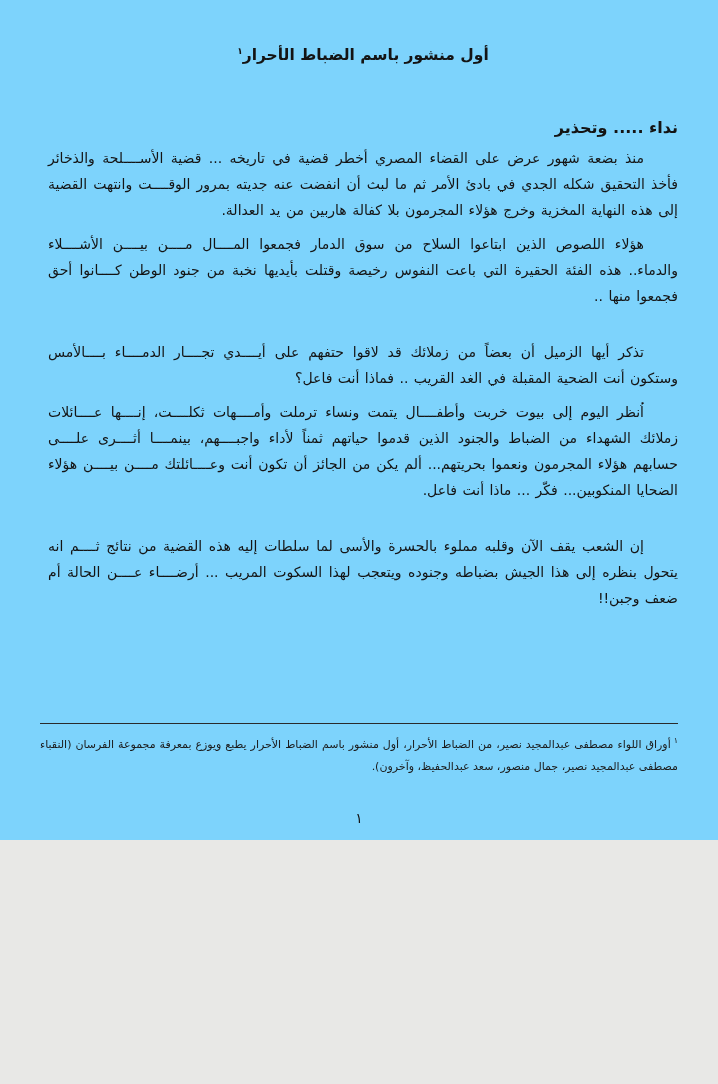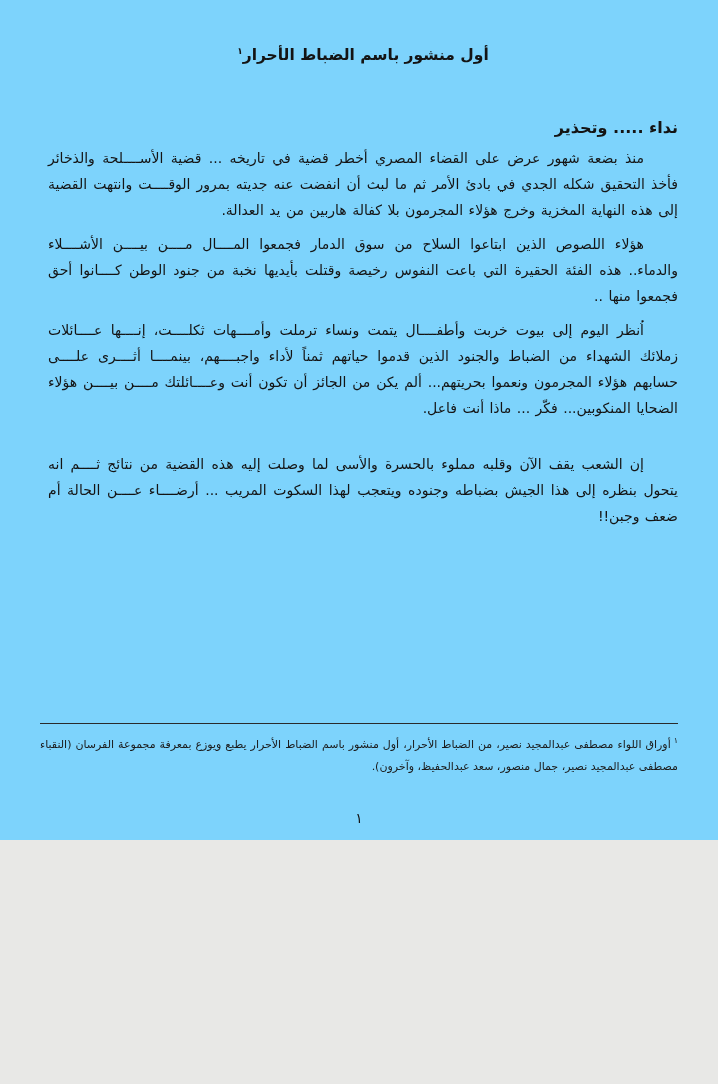--- a/index.html
+++ b/index.html
@@ -83,24 +83,25 @@
   <h1 class="title">
     <span>أول منشور باسم الضباط الأحرار</span><sup class="fn-marker">١</sup>
   </h1>
 
   <p class="salutation">نداء ..... وتحذير</p>
 
   <p class="para">منذ بضعة شهور عرض على القضاء المصري أخطر قضية في تاريخه ... قضية الأســــلحة والذخائر فأخذ التحقيق شكله الجدي في بادئ الأمر ثم ما لبث أن انفضت عنه جديته بمرور الوقــــت وانتهت القضية إلى هذه النهاية المخزية وخرج هؤلاء المجرمون بلا كفالة هاربين من يد العدالة.</p>
 
   <p class="para">هؤلاء اللصوص الذين ابتاعوا السلاح من سوق الدمار فجمعوا المــــال مــــن بيــــن الأشــــلاء والدماء.. هذه الفئة الحقيرة التي باعت النفوس رخيصة وقتلت بأيديها نخبة من جنود الوطن كــــانوا أحق فجمعوا منها ..</p>
 
+  <p class="para gap-before">تذكر أيها الزميل أن بعضاً من زملائك قد لاقوا حتفهم على أيــــدي تجــــار الدمــــاء بــــالأمس وستكون أنت الضحية المقبلة في الغد القريب .. فماذا أنت فاعل؟</p>
 
   <p class="para">اُنظر اليوم إلى بيوت خربت وأطفــــال يتمت ونساء ترملت وأمــــهات ثكلــــت، إنــــها عــــائلات زملائك الشهداء من الضباط والجنود الذين قدموا حياتهم ثمناً لأداء واجبــــهم، بينمــــا أثــــرى علــــى حسابهم هؤلاء المجرمون ونعموا بحريتهم... ألم يكن من الجائز أن تكون أنت وعــــائلتك مــــن بيــــن هؤلاء الضحايا المنكوبين... فكّر ... ماذا أنت فاعل.</p>
 
-  <p class="para gap-before">إن الشعب يقف الآن وقلبه مملوء بالحسرة والأسى لما وصلت إليه هذه القضية من نتائج ثــــم انه يتحول بنظره إلى هذا الجيش بضباطه وجنوده ويتعجب لهذا السكوت المريب ... أرضــــاء عــــن الحالة أم ضعف وجبن!!</p>
+  <p class="para gap-before">إن الشعب يقف الآن وقلبه مملوء بالحسرة والأسى لما سلطات إليه هذه القضية من نتائج ثــــم انه يتحول بنظره إلى هذا الجيش بضباطه وجنوده ويتعجب لهذا السكوت المريب ... أرضــــاء عــــن الحالة أم ضعف وجبن!!</p>
 
 
 
   <div class="footnote">
     <sup>١</sup><span>أوراق اللواء مصطفى عبدالمجيد نصير، من الضباط الأحرار، أول منشور باسم الضباط الأحرار يطبع ويوزع بمعرفة مجموعة الفرسان (النقباء مصطفى عبدالمجيد نصير، جمال منصور، سعد عبدالحفيظ، وآخرون).</span>
   </div>
 
   <div class="page-number">١</div>
 
 </div>

